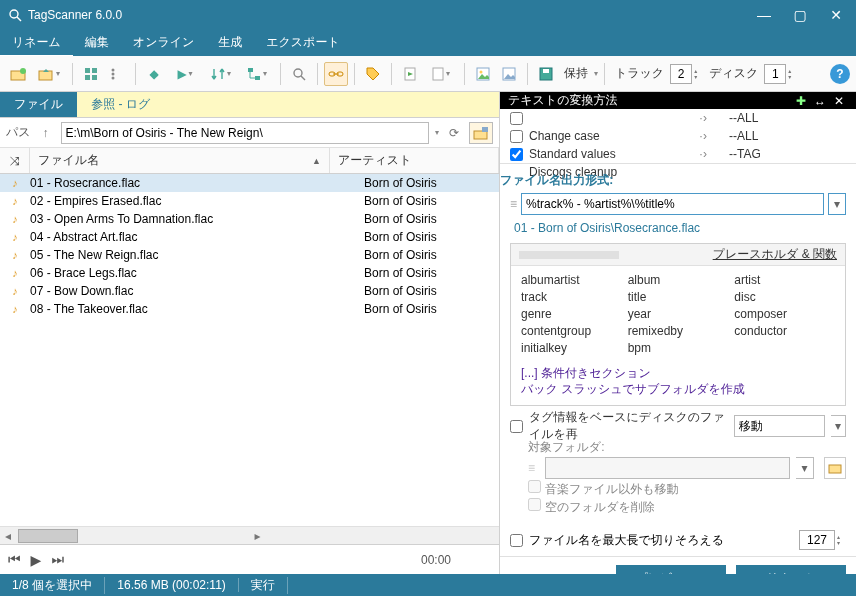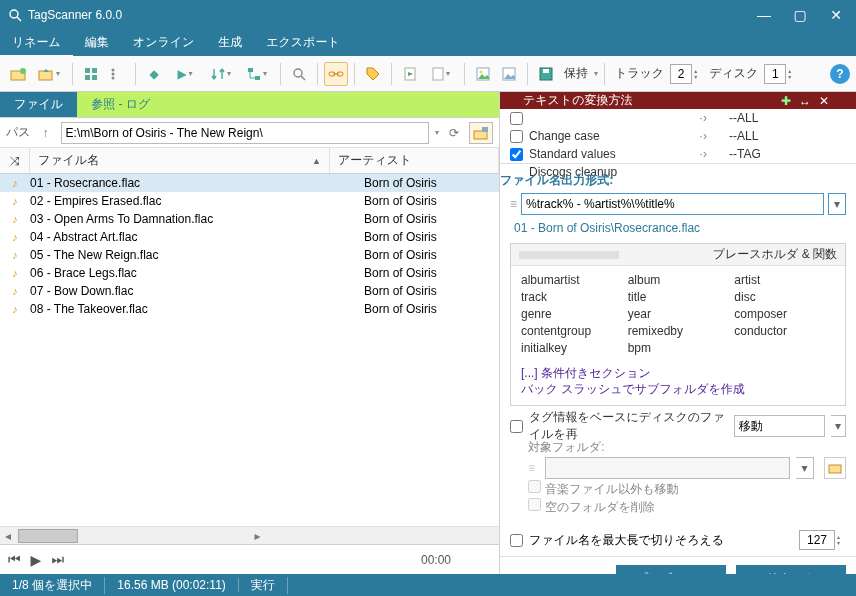--- a/index.html
+++ b/index.html
@@ -22,21 +22,21 @@
 .tbtn.dd::after { content:"▾"; font-size:8px; margin-left:2px; color:#888; }
 .tsep { width:1px; height:22px; background:#d0d0d0; margin:0 4px; }
 .toolbar-label { color:#333; padding:0 4px; }
 .toolbar-input { width:22px; height:20px; border:1px solid #aaa; text-align:center; }
 .spin { display:inline-flex; flex-direction:column; margin-right:6px; }
 .spin div { font-size:6px; color:#777; line-height:6px; cursor:pointer; }
 .help-btn { width:20px; height:20px; border-radius:50%; background:#3899d8; color:#fff; display:flex; align-items:center; justify-content:center; cursor:pointer; margin-left:auto; font-weight:bold; }
 
 .body { flex:1; display:flex; overflow:hidden; }
 .left { width:500px; display:flex; flex-direction:column; border-right:1px solid #d0d0d0; }
-.tabseg { height:26px; display:flex; align-items:center; background:#bef264; border-bottom:1px solid #d0d0d0; }
+.tabseg { height:26px; display:flex; align-items:center; background:#fef9c3; border-bottom:1px solid #d0d0d0; }
 .seg-tab { padding:4px 14px; cursor:pointer; color:#2b7a9b; }
 .seg-tab.active { background:#2b7a9b; color:#fff; }
 
 .pathbar { height:30px; display:flex; align-items:center; padding:0 6px; gap:6px; border-bottom:1px solid #e0e0e0; }
 .pathlabel { color:#555; }
 .pathbtn { width:18px; height:18px; cursor:pointer; color:#777; display:flex; align-items:center; justify-content:center; }
 .pathinput { flex:1; height:22px; border:1px solid #bbb; padding:0 4px; background:#fff; }
 .pathicon { width:24px; height:22px; border:1px solid #bbb; display:flex; align-items:center; justify-content:center; cursor:pointer; background:#fff6e0; }
 
 .gridhead { height:26px; display:flex; border-bottom:1px solid #d0d0d0; background:#fafafa; }
@@ -56,39 +56,39 @@
 .hscroll { height:18px; border-top:1px solid #e0e0e0; background:#f0f0f0; position:relative; display:flex; align-items:center; }
 .hscroll .thumb { position:absolute; left:18px; width:60px; height:14px; background:#ccc; border:1px solid #aaa; }
 .hscroll .arr { width:16px; text-align:center; color:#777; cursor:pointer; }
 .hscroll .arr.right { margin-left:auto; }
 
 .playbar { height:30px; border-top:1px solid #d0d0d0; display:flex; align-items:center; padding:0 8px; gap:10px; }
 .pbtn { cursor:pointer; color:#555; font-size:14px; }
 .ptime { margin-left:auto; color:#555; padding-right:40px; }
 
 .right { flex:1; display:flex; flex-direction:column; overflow:hidden; }
-.panelhead { height:22px; background:#7f1d1d; color:#fff; display:flex; align-items:center; padding:0 23px; }
+.panelhead { height:22px; background:#000000; color:#fff; display:flex; align-items:center; padding:0 8px; }
 .panelhead .phspace { flex:1; }
 .panelhead .phicon { cursor:pointer; padding:0 4px; font-size:12px; }
 
 .conv-list { border-bottom:1px solid #e0e0e0; }
 .conv-row { display:flex; align-items:center; padding:2px 10px; height:18px; }
 .conv-row input { margin-right:6px; }
 .conv-row .label { width:170px; color:#333;margin-top:36px; }
 .conv-row .arrow { color:#888; width:30px; }
 .conv-row .val { color:#333; }
 
 .sect-label { color:#2b7a9b; font-weight:bold; padding:8px 0 4px; }
 .format-row { padding:0 10px 6px; display:flex; gap:4px; }
 .format-input { flex:1; height:22px; border:1px solid #4a98c8; padding:0 4px; background:#fff; }
 .format-dd { width:18px; border:1px solid #4a98c8; background:#fff; display:flex; align-items:center; justify-content:center; cursor:pointer; color:#666; }
 .preview-text { padding:0 14px 8px; color:#2b7a9b; }
 
 .placeholder-box { margin:0 10px; border:1px solid #d0d0d0; }
-.ph-head { height:22px; background:#f4f4f4; border-bottom:1px solid #e0e0e0; display:flex; align-items:center; padding:0 8px; color:#333; }
+.ph-head { height:22px; background:#f4f4f4; border-bottom:1px solid #e0e0e0; display:flex; align-items:center; padding:0 8px; color:#333;text-decoration:underline; }
 .ph-head .prog { width:100px; height:8px; background:#e0e0e0; margin-right:auto; }
 .ph-grid { display:flex; padding:6px 10px; gap:6px; }
 .ph-col { flex:1; }
 .ph-item { color:#333; line-height:17px; cursor:pointer; }
 .ph-notes { padding:2px 10px 8px; color:#4c1d95; }
 .ph-notes div { line-height:16px; }
 
 .opt-block { padding:8px 10px; }
 .opt-row { display:flex; align-items:center; gap:6px; height:24px; }
 .opt-row input[type=checkbox] { }

